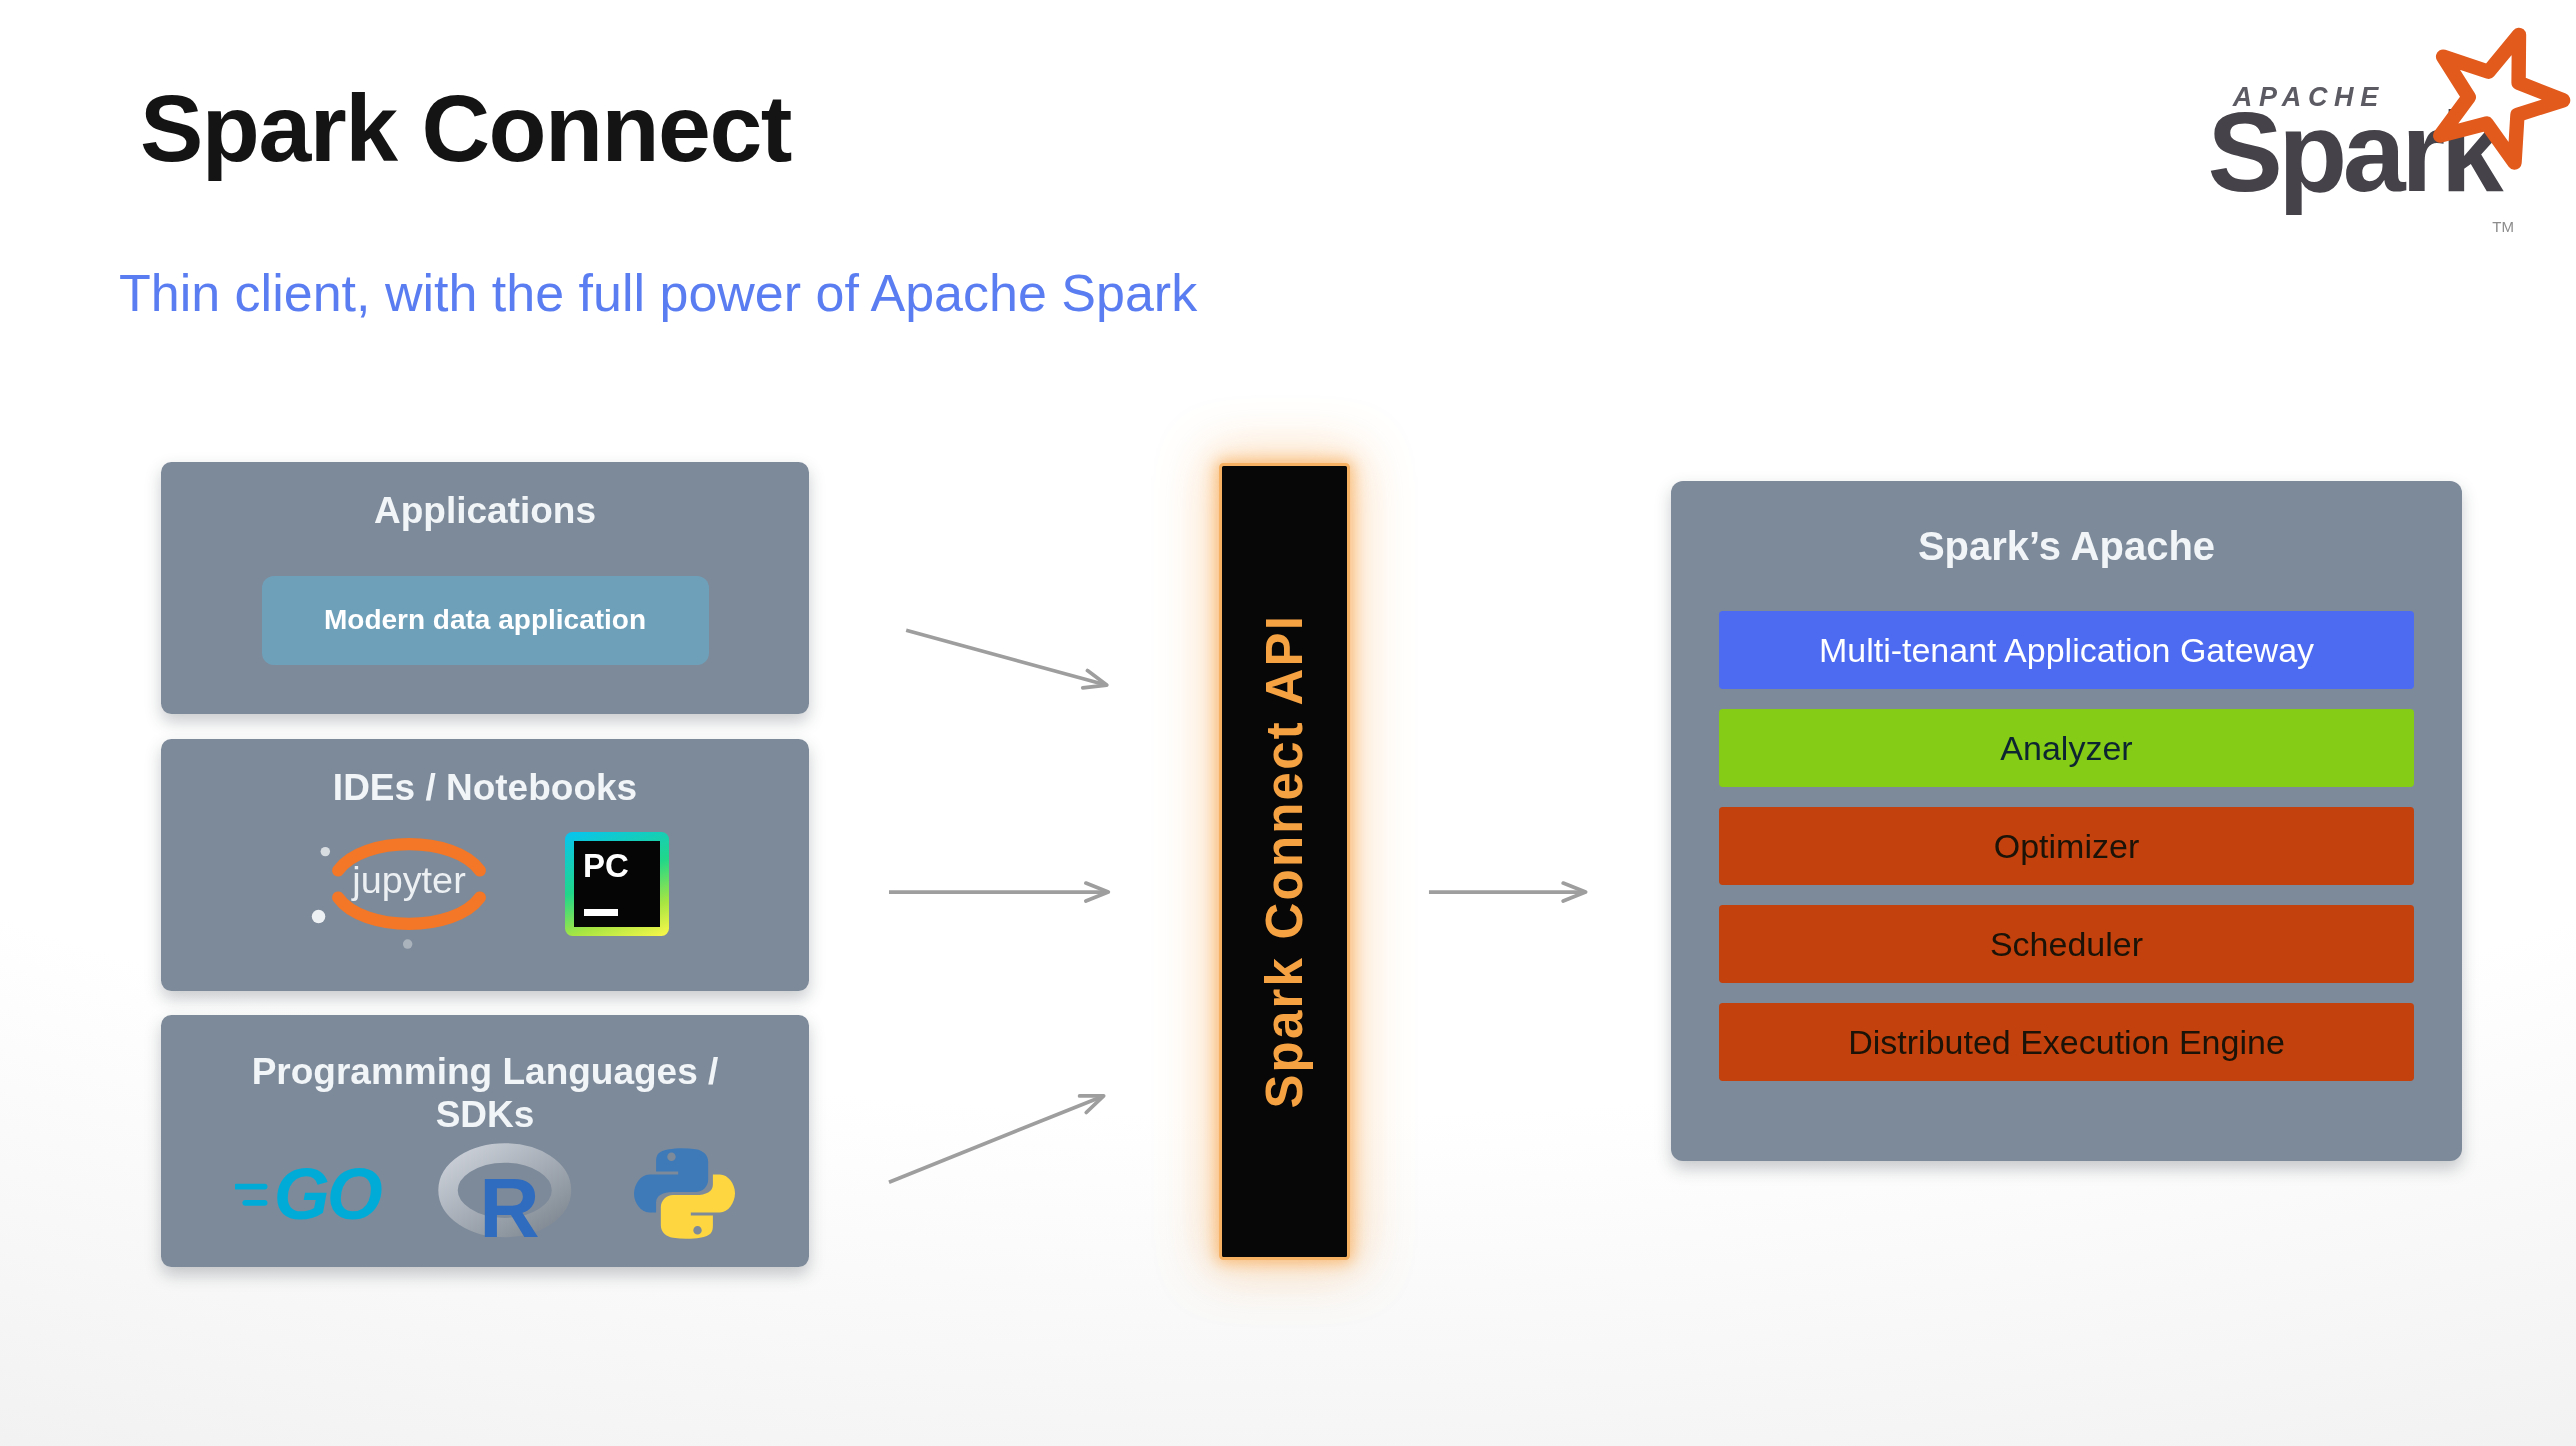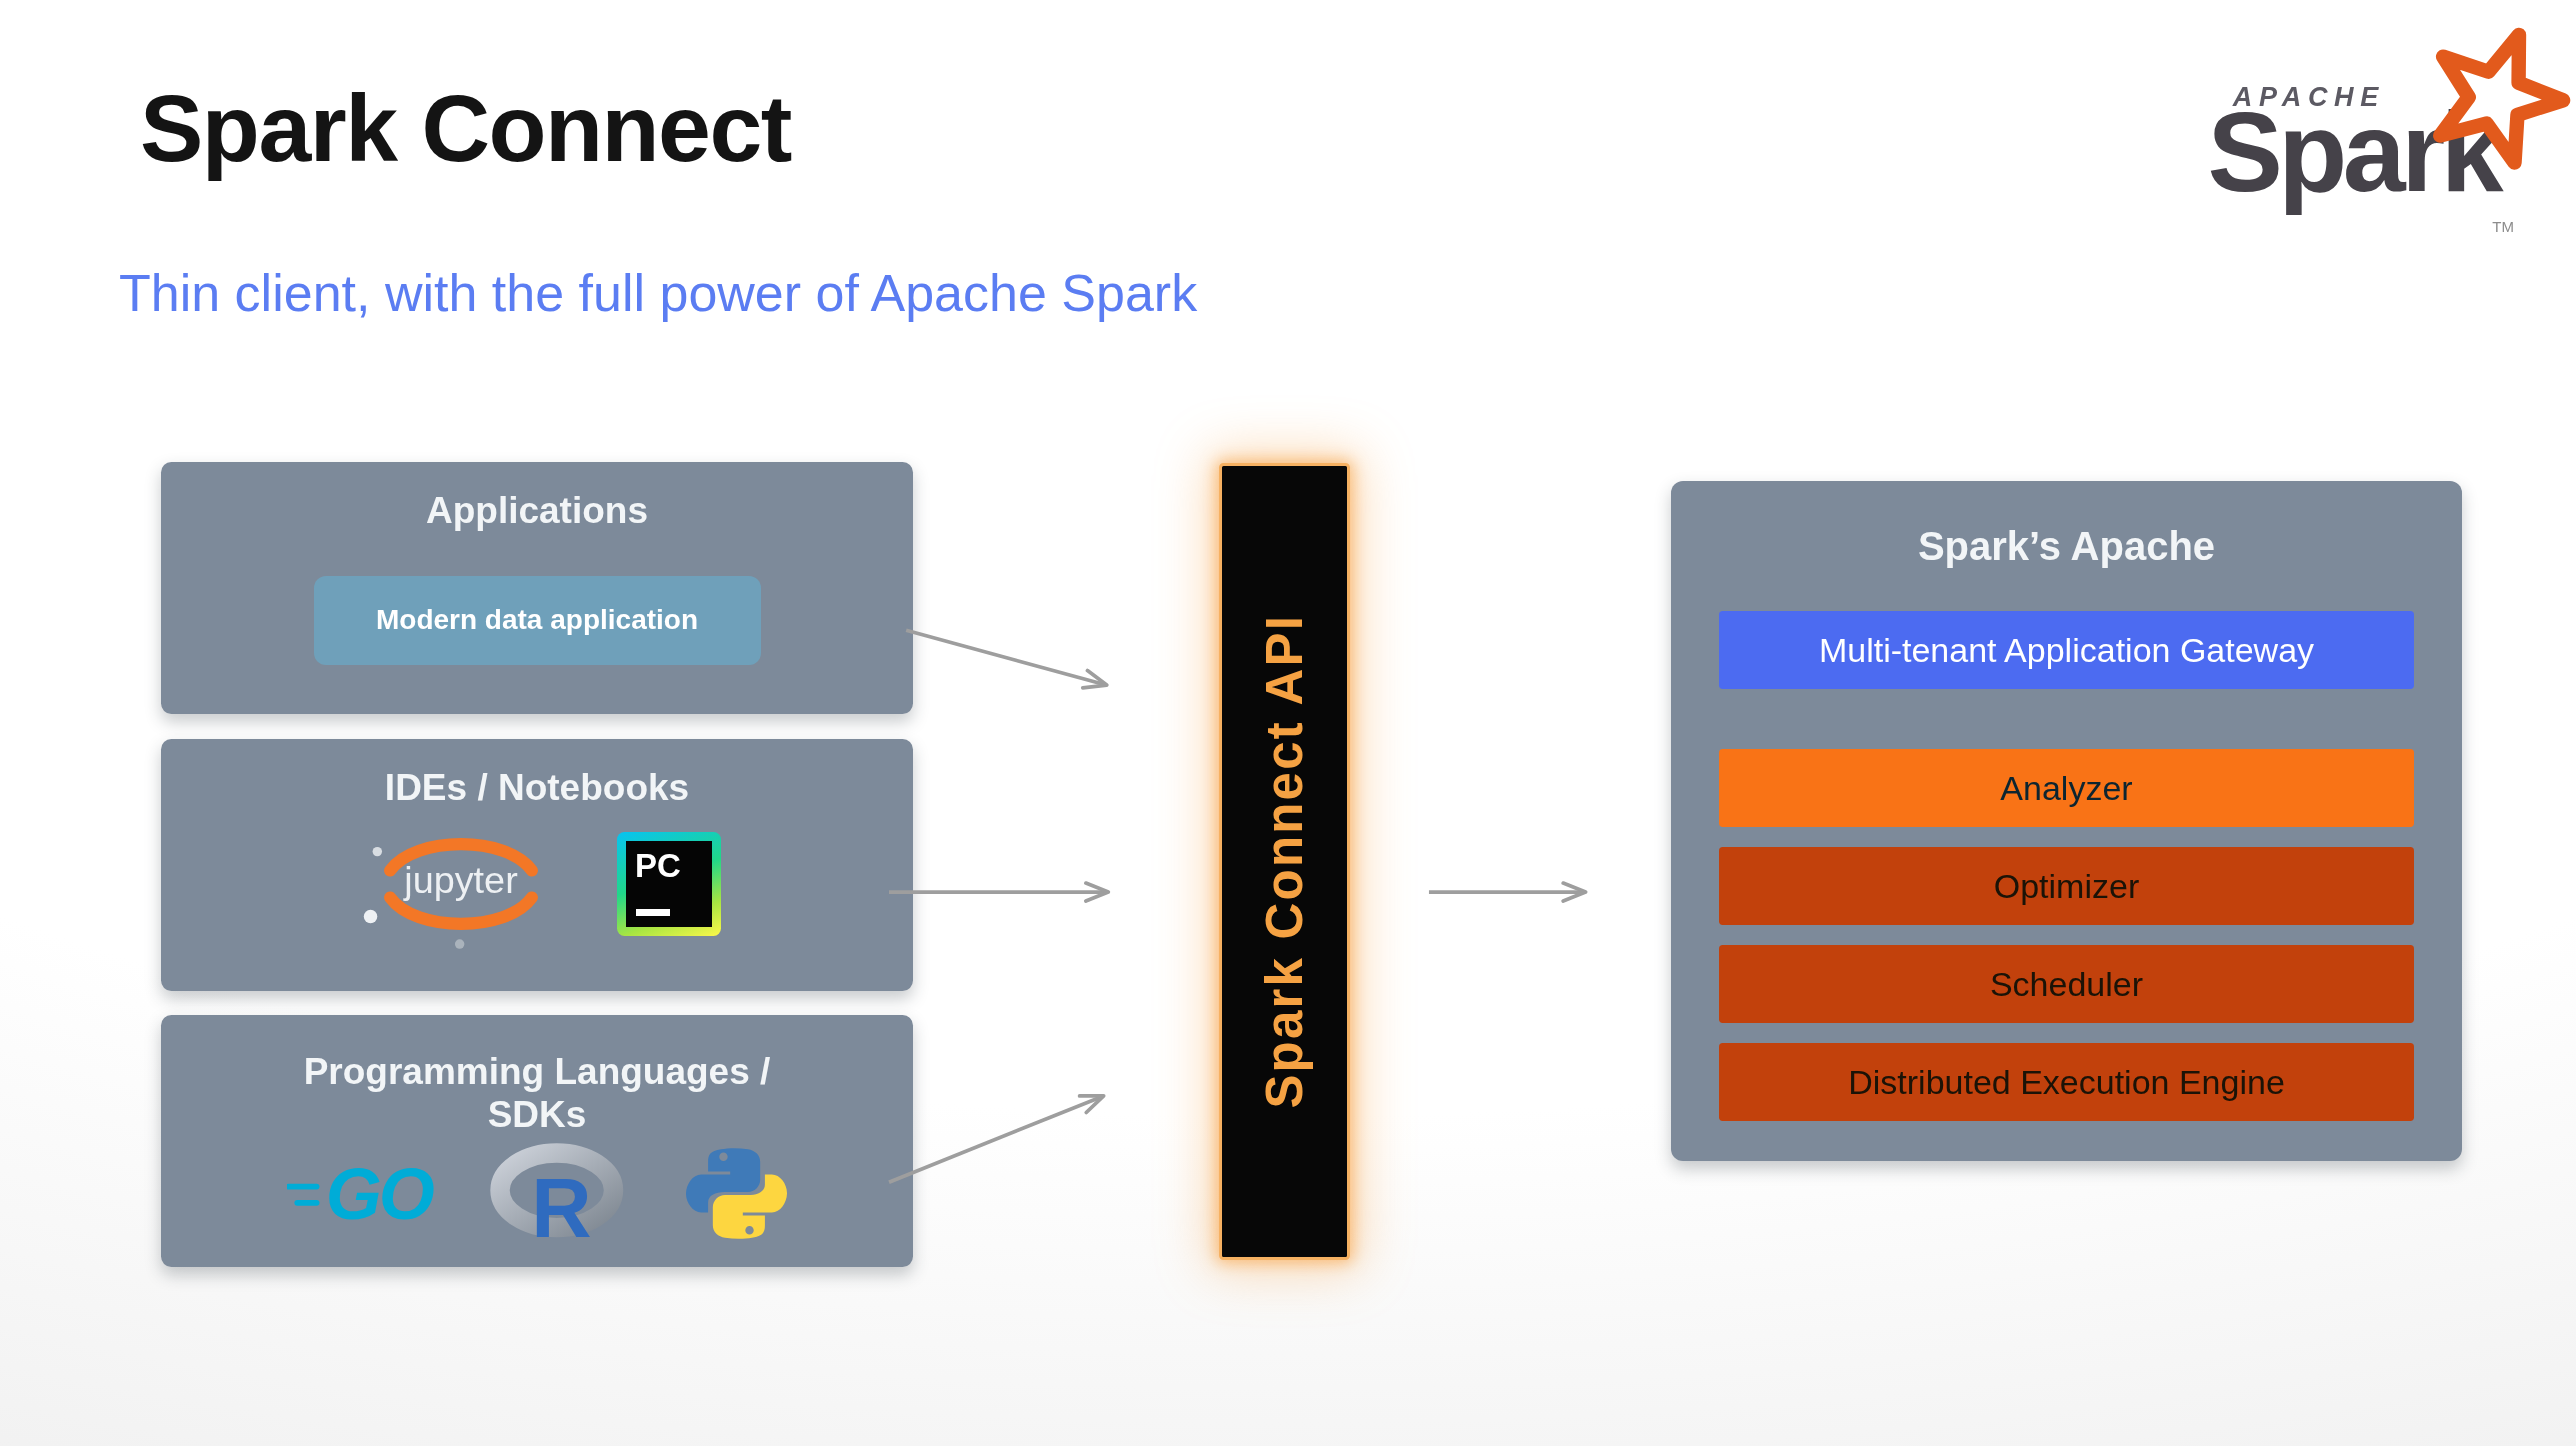--- a/index.html
+++ b/index.html
@@ -27,21 +27,21 @@
     letter-spacing:6.7px;color:#5c5a63;
   }
   .logo-spark{
     position:absolute;right:78px;top:78px;line-height:1;
     font-size:113px;font-weight:800;color:#454249;letter-spacing:-4.5px;
   }
   .logo-star{position:absolute;right:1.5px;top:0px;}
   .logo-tm{position:absolute;right:63px;top:200px;font-size:15px;color:#8c8c8c;}
   
   .box{
-    position:absolute;left:161px;width:752px;height:252px;
+    position:absolute;left:161px;width:648px;height:252px;
     background:#7d8a9a;border-radius:10.4px;
     box-shadow:0 7.5px 16.4px rgba(40,50,60,0.25);
     display:flex;flex-direction:column;align-items:center;
   }
   .box1{top:462px;} .box2{top:739px;} .box3{top:1015px;}
   .box-title{
     margin-top:28px;font-size:37px;font-weight:600;color:#f2f5f7;
     text-align:center;line-height:1.15;
   }
   .box3 .box-title{max-width:492px;margin-top:36px;}
@@ -86,21 +86,21 @@
     margin-top:43px;text-align:center;
     font-size:40px;font-weight:700;color:#f2f5f7;
   }
   .layers{display:flex;flex-direction:column;gap:20px;margin:42px 48px 0;}
   .layer{
     height:78px;border-radius:3.7px;
     display:flex;align-items:center;justify-content:center;
     font-size:34px;font-weight:500;
   }
   .layer-blue{background:#4c6bf1;color:#ffffff;}
-  .layer-teal{background:#f97316;color:#0d2530;margin-top:40px;}
+  .layer-teal{background:#84cc16;color:#0d2530;}
   .layer-orange{background:#c2410c;color:#1b1307;}
   
   .arrows{position:absolute;left:0;top:0;pointer-events:none;}
 </style>
 </head>
 <body>
 
 <div class="slide">
 
   <h1 class="page-title">Spark Connect</h1>

